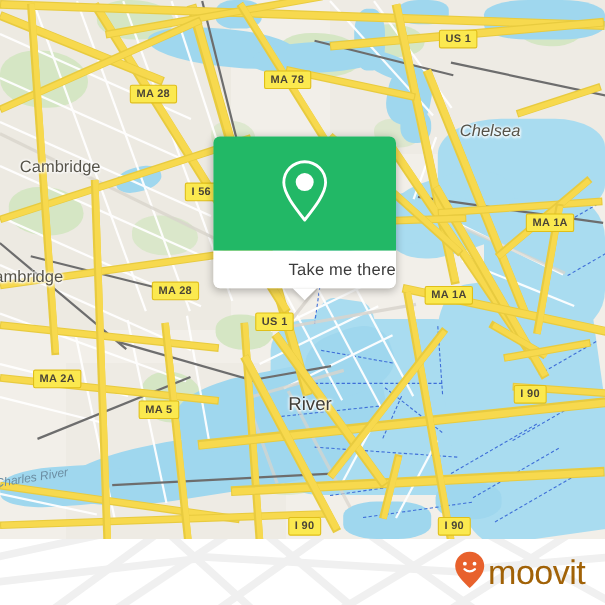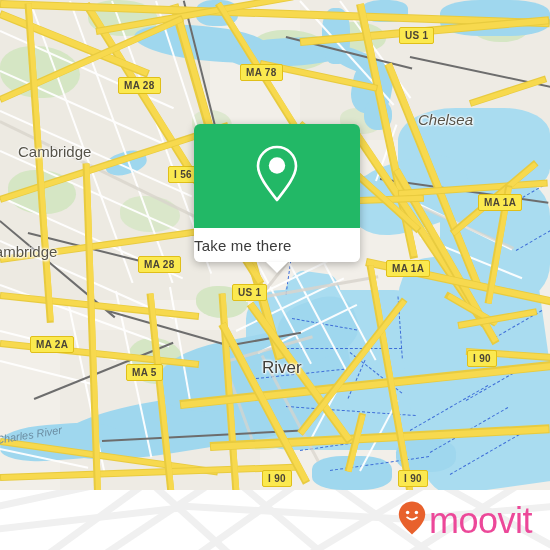--- a/index.html
+++ b/index.html
@@ -69,21 +69,21 @@
     box-shadow:0 2px 8px rgba(0,0,0,0.28);
     overflow:visible;
     z-index:40;
   }
   #card-head{
     background:#22b866;height:104px;border-radius:6px 6px 0 0;
     display:flex;align-items:center;justify-content:center;
   }
   #card-foot{
     background:#ffffff;height:34px;border-radius:0 0 6px 6px;
-    display:flex;align-items:center;justify-content:flex-start;
+    display:flex;align-items:center;justify-content:flex-end;
     position:relative;
   }
   #card-foot-label{font-size:15px;color:#3b3b3b;letter-spacing:.2px;}
   #card-tip{
     position:absolute;left:50%;bottom:-11px;margin-left:-11px;
     width:0;height:0;border-left:11px solid transparent;
     border-right:11px solid transparent;border-top:11px solid #ffffff;
     filter:drop-shadow(0 2px 2px rgba(0,0,0,0.18));
   }
 
@@ -95,21 +95,21 @@
   #footer-lines{position:absolute;left:0;top:0;width:550px;height:60px;}
   #footer-title{
     position:absolute;left:20px;top:19px;
     font-size:17px;color:#3c3f44;letter-spacing:.1px;white-space:nowrap;
   }
   #brand{
     position:absolute;right:18px;top:12px;height:36px;
     display:flex;align-items:center;gap:2px;
   }
   #brand-word{
-    font-size:36px;color:#ec4899;letter-spacing:-0.5px;
+    font-size:31px;color:#a16207;letter-spacing:-0.5px;
     line-height:31px;font-weight:400;
   }
 </style>
 </head>
 <body>
 
 <div id="app">
 
   <div id="map">
 

